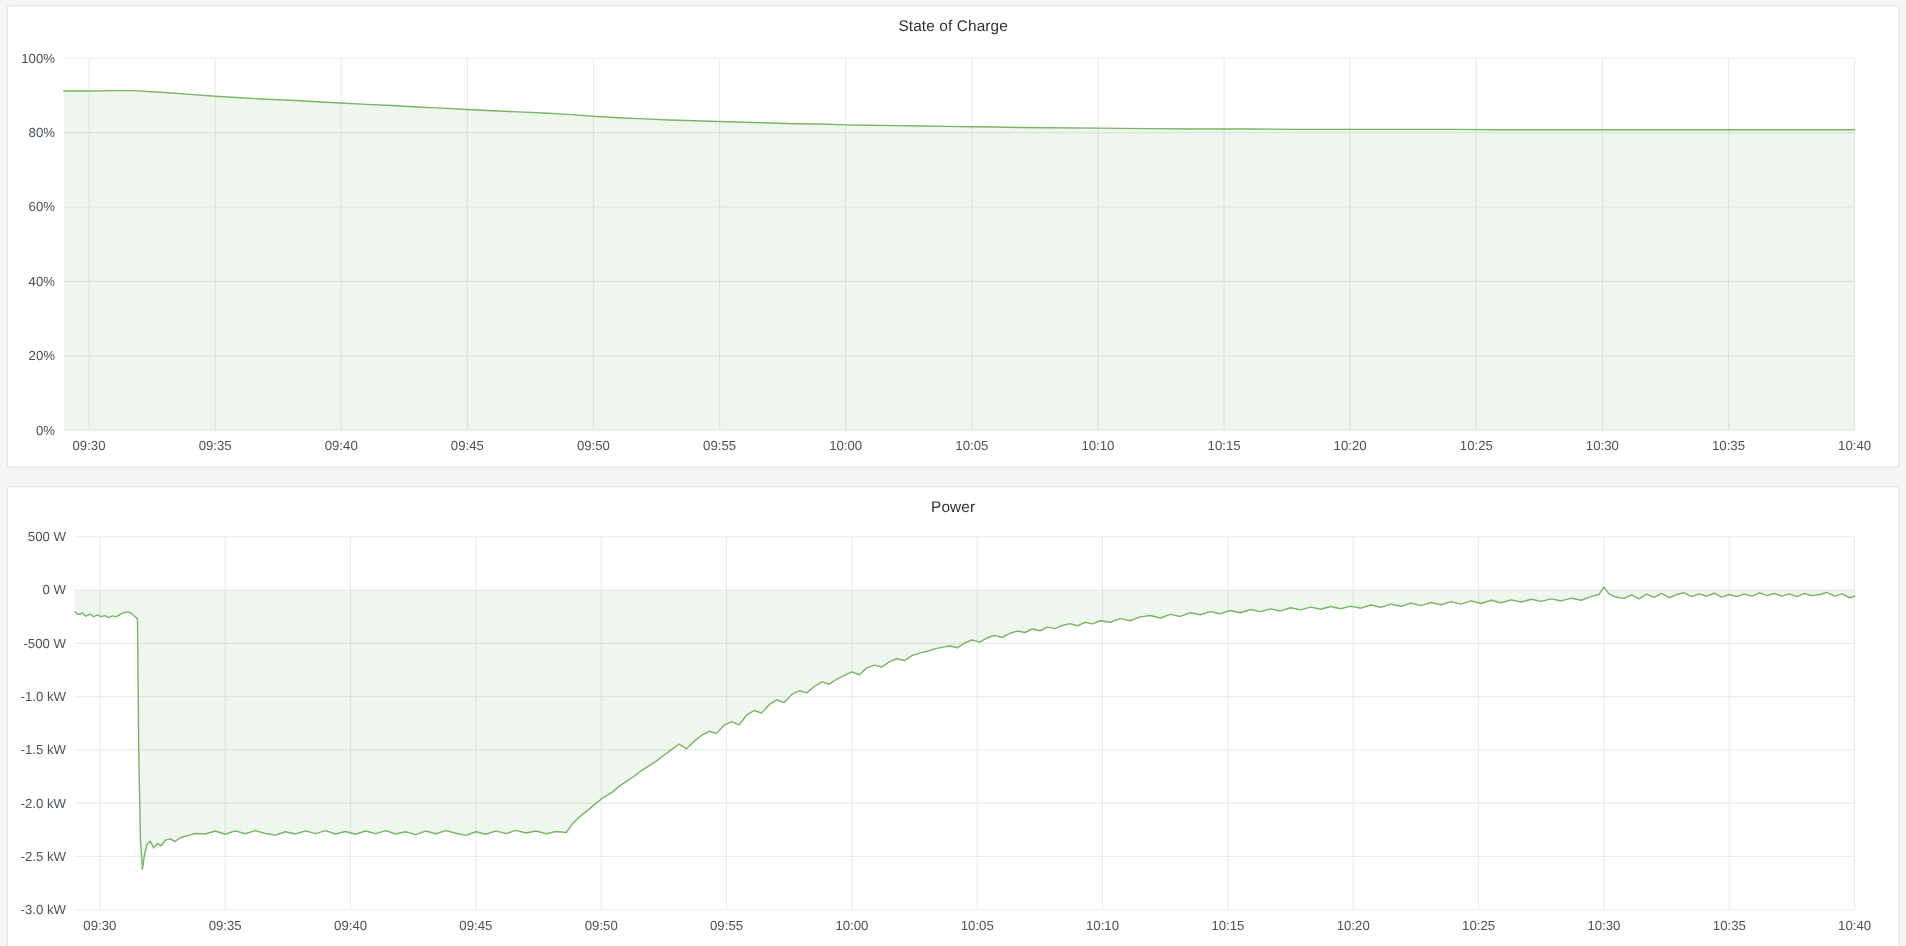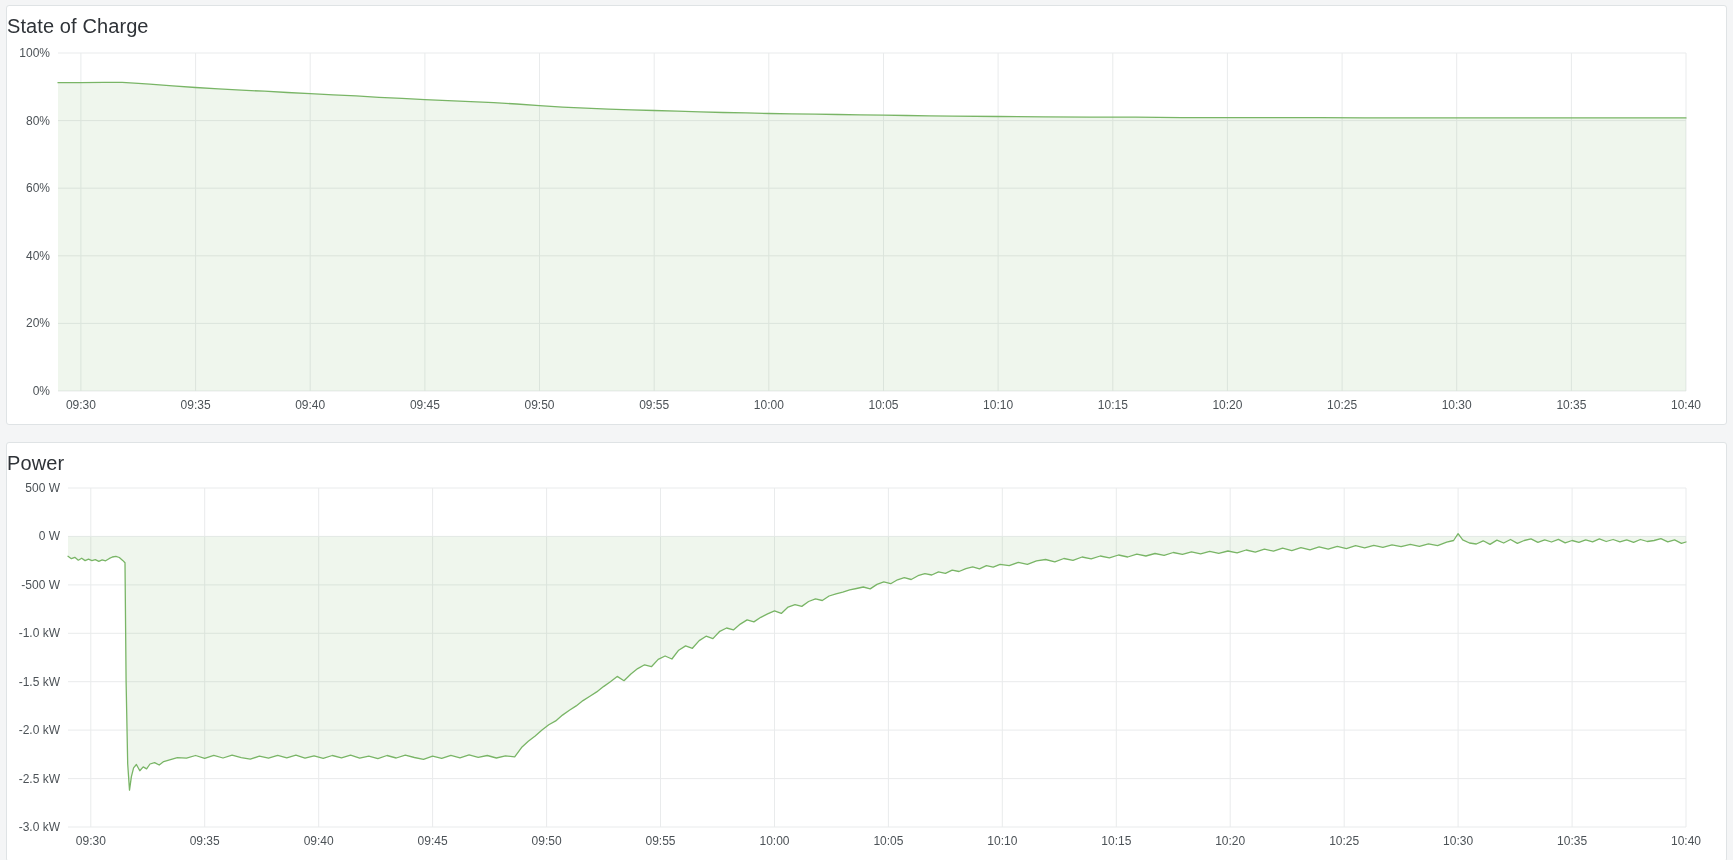--- a/index.html
+++ b/index.html
@@ -13,22 +13,22 @@
     position:absolute;left:6px;width:1719px;height:418px;
     background:#ffffff;
     border:1px solid #dfe3e5;
     border-radius:3px;
     box-sizing:content-box;
   }
   .panel.p0{top:5px;}
   .panel.p1{top:442px;}
   .panel-title{
     position:absolute;top:9px;left:0;width:100%;
-    text-align:left;
-    font-size:20px;font-weight:500;color:#2f3338;
+    text-align:center;
+    font-size:14px;font-weight:500;color:#2f3338;
     letter-spacing:.1px;
     cursor:pointer;
   }
   .chart-svg{position:absolute;left:0;top:0;}
   .tick-label{font-family:"Liberation Sans",sans-serif;}
 </style>
 </head>
 <body>
 
 <div class="panel p0">

